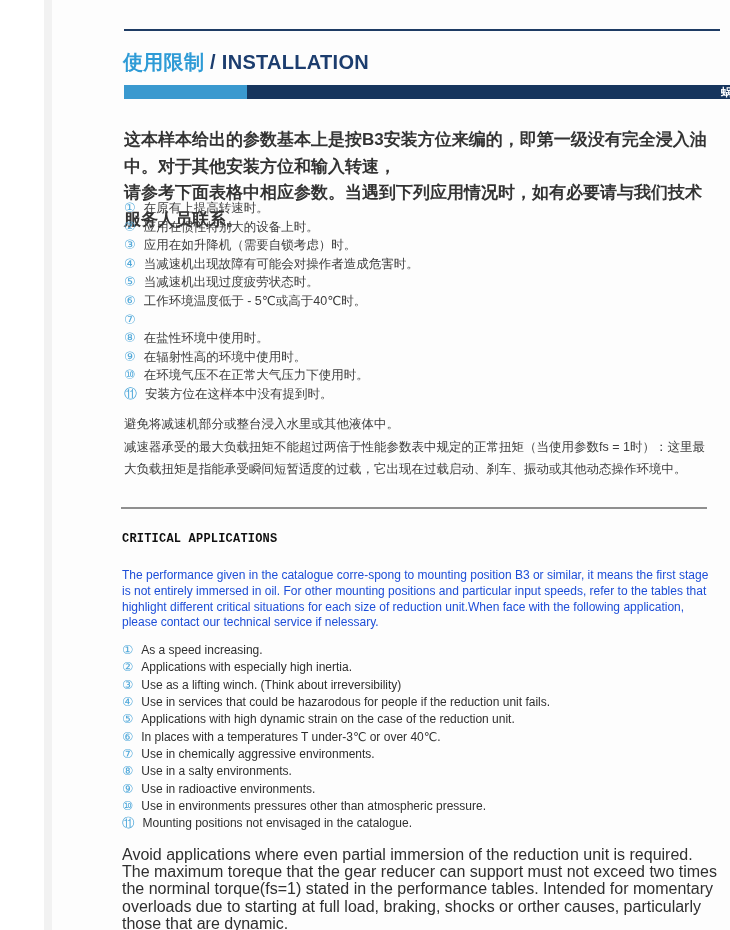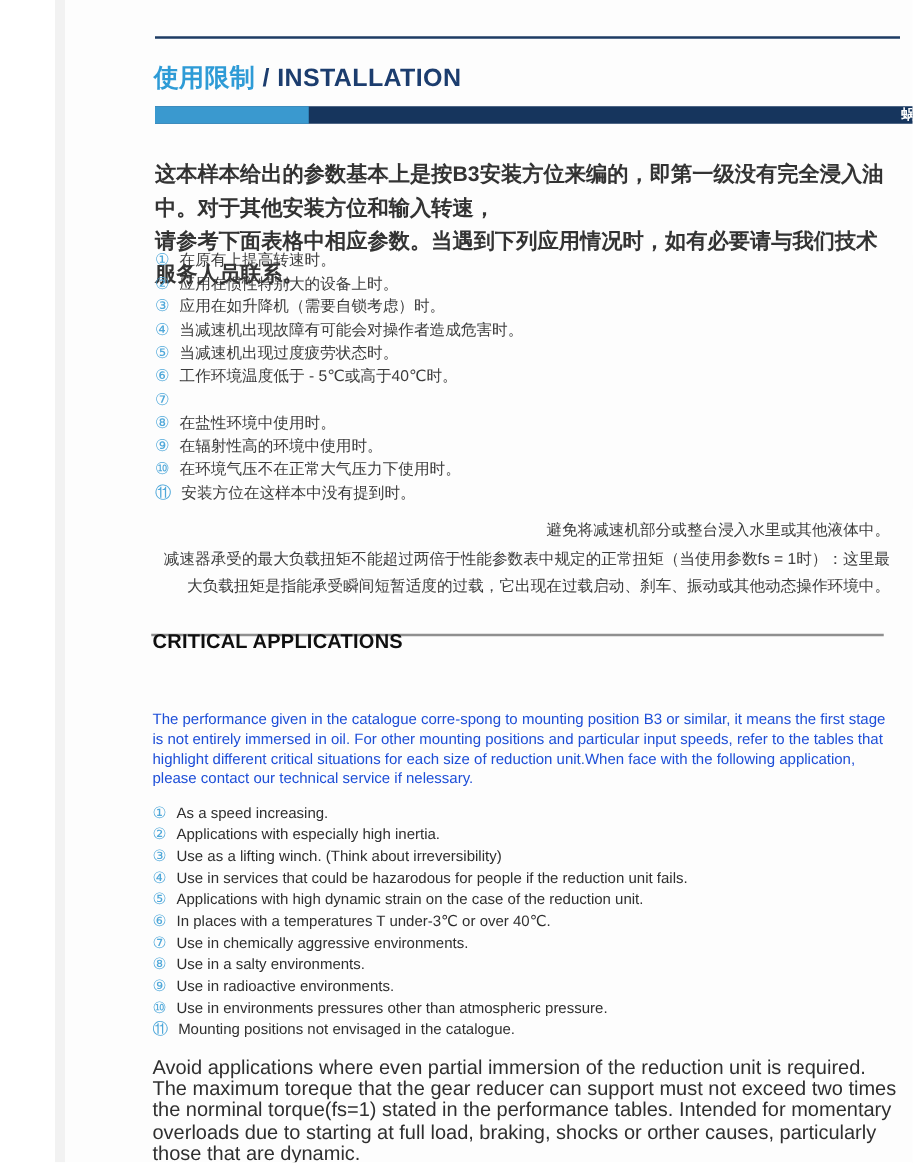--- a/index.html
+++ b/index.html
@@ -20,23 +20,23 @@
   .header-bar{position:absolute;left:80px;top:85px;width:688px;height:14px;background:#16355d;display:flex;align-items:flex-start;}
   .header-bar .accent{width:123px;height:14px;background:#3a99cf;flex:0 0 auto;}
   .header-bar .brand{flex:1;text-align:right;color:#ffffff;font-weight:bold;font-size:11px;line-height:14px;padding-right:7px;letter-spacing:1px;}
   .cn-intro{position:absolute;left:80px;top:127px;width:588px;font-size:17px;font-weight:bold;line-height:26.5px;color:#333333;}
   .num-list{display:block;}
   .num-list .row{display:flex;align-items:baseline;}
   .num-list .num{color:#4fa8da;flex:0 0 auto;margin-right:8px;}
   .cn-list{position:absolute;left:80px;top:199px;width:586px;font-size:12.5px;color:#3c3c3c;}
   .cn-list .row{line-height:18.6px;}
   .cn-list .num{font-size:13px;}
-  .cn-note{position:absolute;left:80px;top:413px;width:588px;font-size:12.5px;line-height:22.5px;color:#3c3c3c;text-align:right;}
+  .cn-note{position:absolute;left:80px;top:413px;width:588px;font-size:12.5px;line-height:22.5px;color:#3c3c3c;}
   .divider{position:absolute;left:77px;top:507px;width:586px;height:2px;background:#8f8f8f;}
-  .en-heading{position:absolute;left:78px;top:505px;font-size:16px;font-weight:bold;color:#101010;letter-spacing:0.2px;}
+  .en-heading{position:absolute;left:78px;top:532px;font-size:12px;font-weight:bold;color:#101010;letter-spacing:0.2px;font-family:Liberation Mono, monospace;}
   .en-intro{position:absolute;left:78px;top:568px;width:596px;font-size:12px;line-height:15.8px;color:#1d4ed8;}
   .en-list{position:absolute;left:78px;top:642px;width:596px;font-size:12px;color:#2f2f2f;}
   .en-list .row{line-height:17.35px;}
   .en-list .num{font-size:12.5px;}
   .en-note{position:absolute;left:78px;top:846px;width:598px;font-size:16px;line-height:17.2px;color:#2f2f2f;}
 </style>
 </head>
 <body>
 
 <div class="page">

